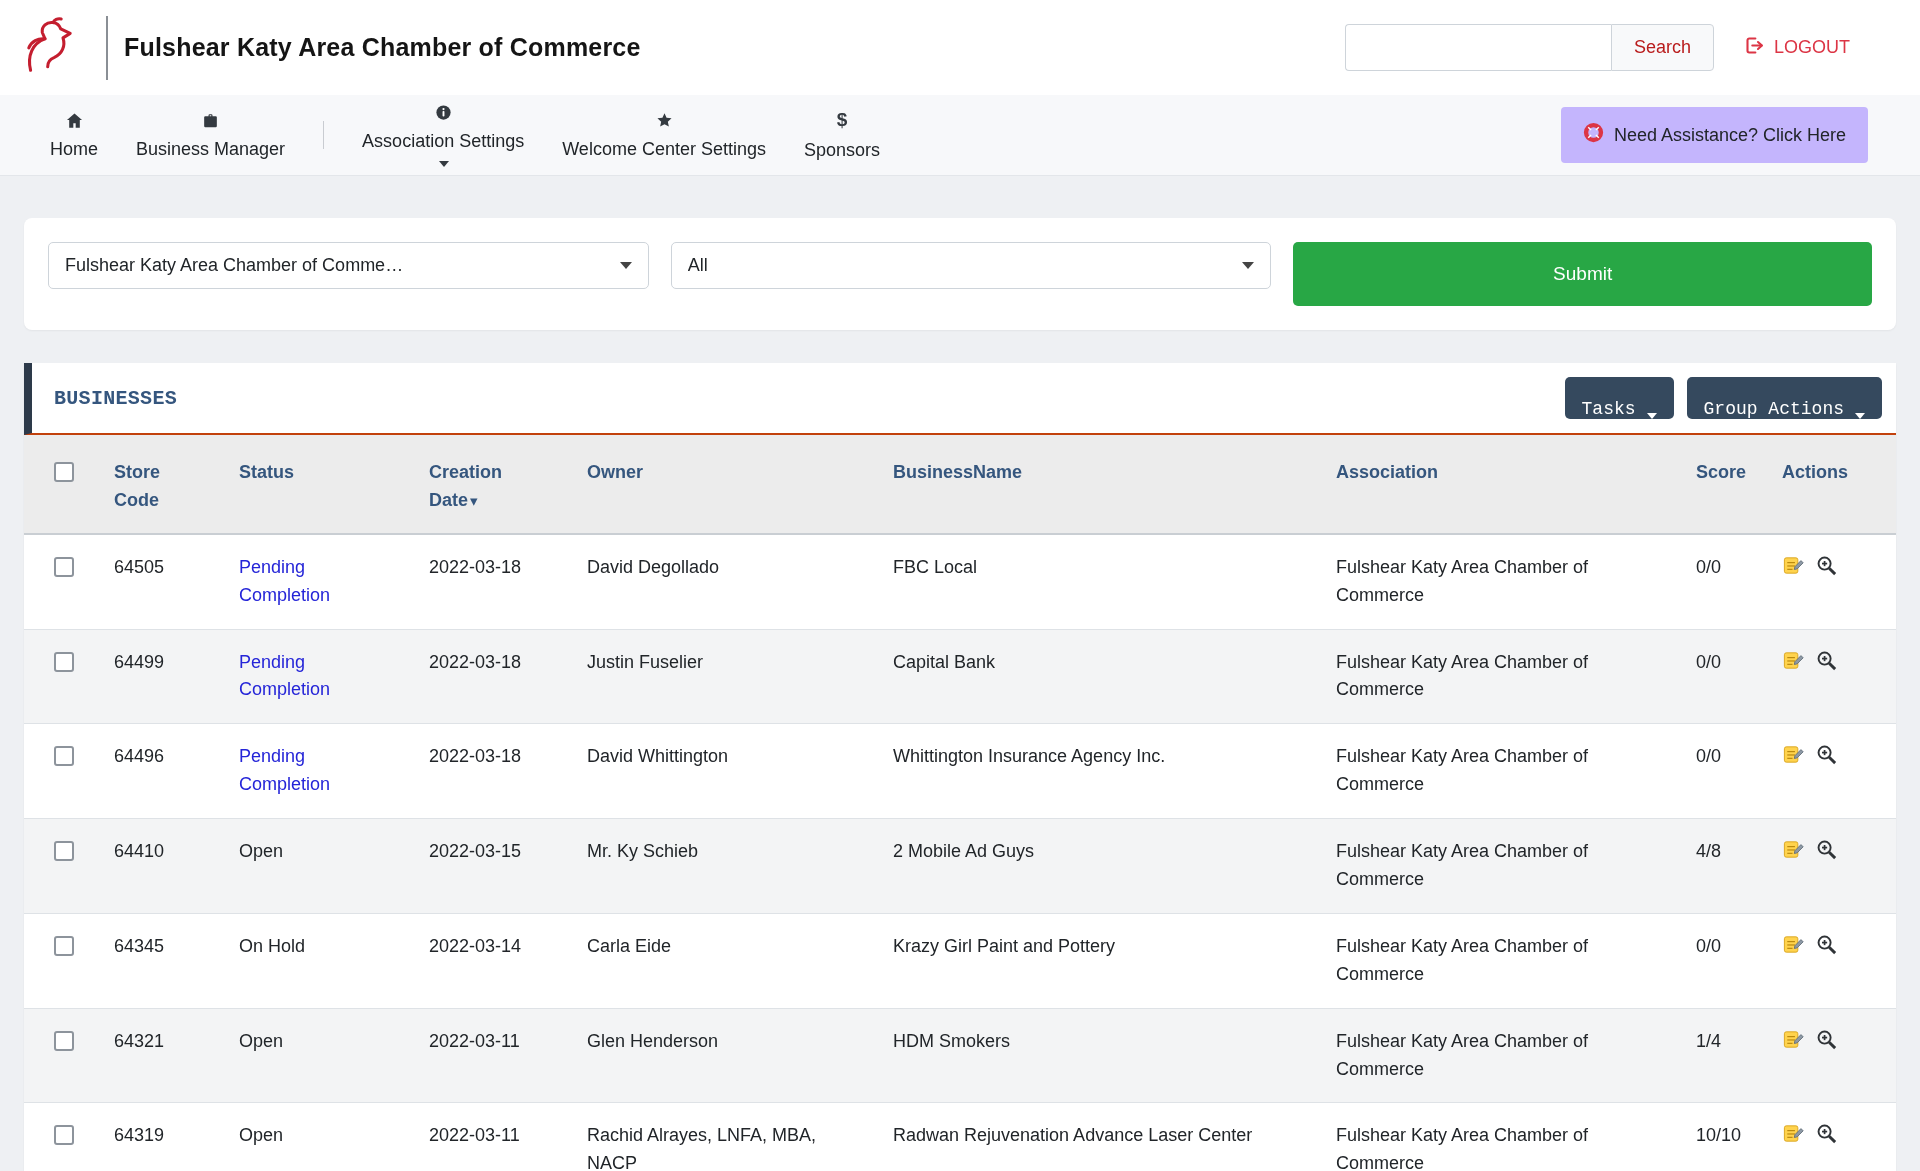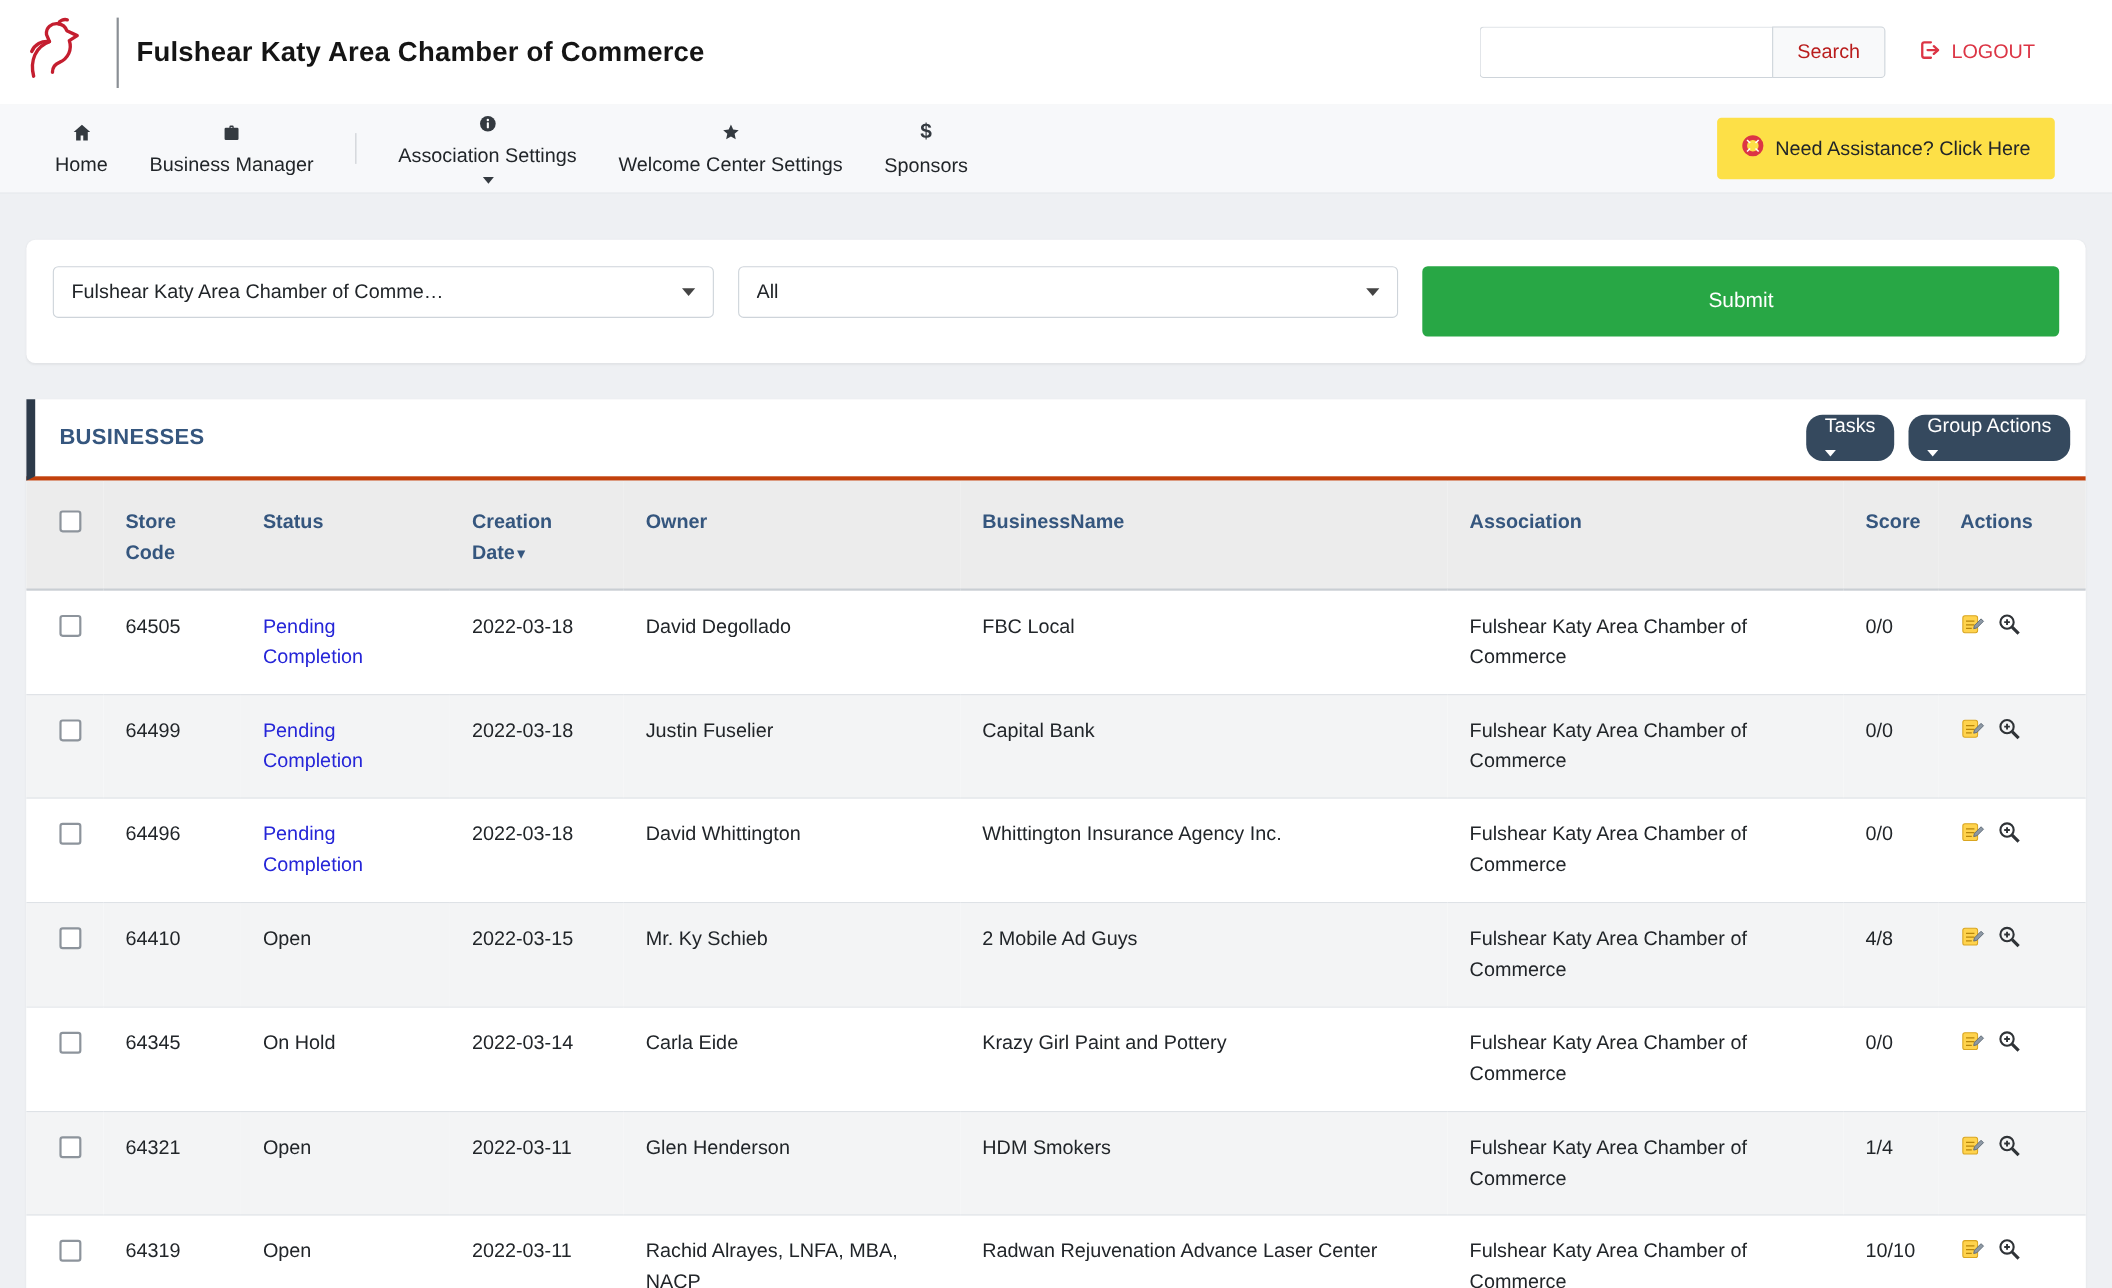--- a/index.html
+++ b/index.html
@@ -41,21 +41,21 @@
     display:flex; align-items:center; justify-content:space-between; padding:0 52px 0 50px;
   }
   .nav-left { display:flex; align-items:center; gap:38px; }
   .nav-item { display:flex; align-items:center; gap:9px; font-size:18px; color:#212529; cursor:pointer;flex-direction:column; }
   .nav-ico { width:19px; height:19px; }
   .nav-divider { width:1px; height:28px; background:#c9ccd1; }
   .dollar { font-size:19px; font-weight:bold; color:#343a40; }
   .nav-caret { width:0; height:0; border-left:5px solid transparent; border-right:5px solid transparent;
     border-top:6px solid #343a40; margin-left:2px; }
   .assistance {
-    display:flex; align-items:center; gap:10px; background:#fde047; border-radius:4px;
+    display:flex; align-items:center; gap:10px; background:#c4b5fd; border-radius:4px;
     padding:15px 22px; font-size:18px; color:#212529; cursor:pointer;
   }
 
   
   .filter-card {
     margin:42px 24px 0; background:#fff; border-radius:8px; padding:24px;
     display:flex; gap:22px; box-shadow:0 1px 2px rgba(0,0,0,.05);
   }
   .select {
     flex:1; height:47px; border:1px solid #ced4da; border-radius:5px; background:#fff;
@@ -67,29 +67,30 @@
     border-top:7px solid #444; flex:none; margin-left:10px; }
   .submit-btn {
     flex:1; height:64px; background:var(--submit-green,#28a745); color:#fff; border:none;
     border-radius:5px; font-size:19px; cursor:pointer; font-family:inherit;
   }
 
   
   .panel { margin:33px 24px 0; background:#fff; box-shadow:0 1px 2px rgba(0,0,0,.05); }
   .panel-header {
     display:flex; align-items:center; justify-content:space-between;
-    border-left:8px solid #2d3a4a; border-bottom:4px solid #c2410c;
+    border-left:8px solid #2d3a4a; border-bottom:2px solid #c2410c;
     padding:14px 14px 14px 22px;
+    font-family:Liberation Mono, monospace;
   }
   .panel-title { margin:0; font-size:20px; font-weight:bold; color:var(--table-header-navy,#35567e); letter-spacing:.3px; }
   .panel-buttons { display:flex; gap:13px; }
   .btn-navy {
-    background:var(--button-navy,#35495e); color:#fff; border:none; border-radius:15px;
-    padding:0 17px; height:42px; font-size:18px; display:flex; align-items:flex-start; gap:11px;
-    cursor:pointer; font-family:inherit;flex-direction:column;
+    background:var(--button-navy,#35495e); color:#fff; border:none; border-radius:5px;
+    padding:0 17px; height:42px; font-size:18px; display:flex; align-items:flex-end; gap:11px;
+    cursor:pointer; font-family:inherit;
   }
   .btn-caret { width:0; height:0; border-left:5px solid transparent; border-right:5px solid transparent;
     border-top:6px solid #fff; }
 
   
   table { width:100%; border-collapse:collapse; table-layout:fixed; font-size:18px; }
   col.c-check{width:70px;} col.c-store{width:125px;} col.c-status{width:190px;}
   col.c-date{width:158px;} col.c-owner{width:306px;} col.c-biz{width:443px;}
   col.c-assoc{width:360px;} col.c-score{width:86px;} col.c-actions{width:auto;}
   thead th {

